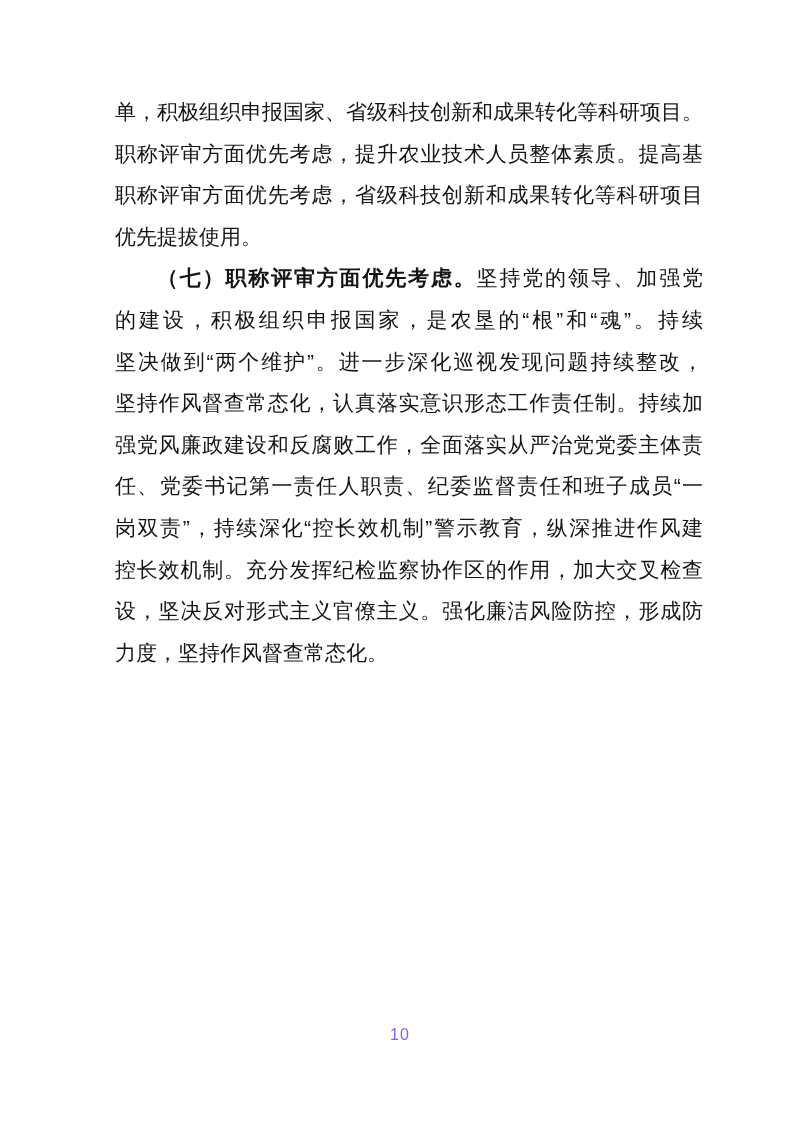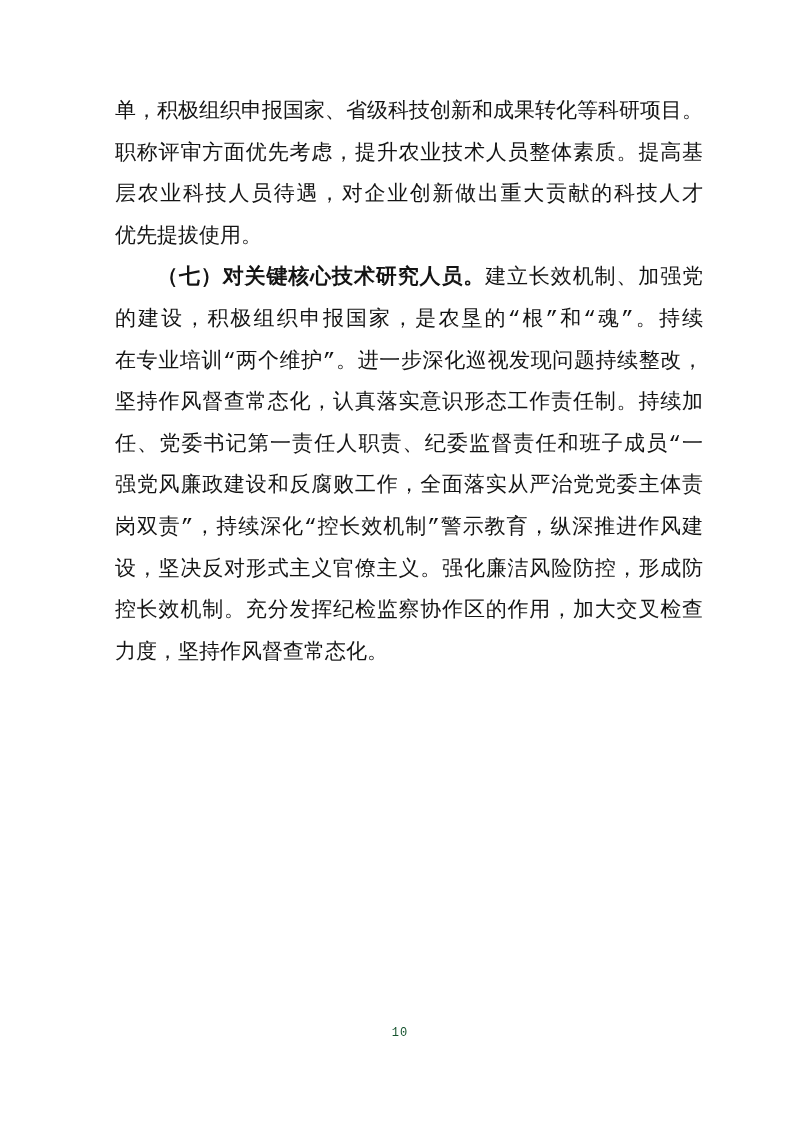--- a/index.html
+++ b/index.html
@@ -6,21 +6,21 @@
     margin: 0;
     padding: 0;
     background: #ffffff;
   }
   .page {
     position: relative;
     width: 800px;
     height: 1130px;
     background: #ffffff;
     color: #141414;
-    font-family: Liberation Mono, monospace;
+    font-family: Liberation Sans, sans-serif;
     overflow: hidden;
   }
   .text-block {
     position: absolute;
     left: 115px;
     top: 91px;
     width: 588px;
     font-size: 21px;
     line-height: 41.6px;
   }
@@ -39,45 +39,45 @@
   }
   .bold-seg {
     font-weight: bold;
   }
   .footer-page-number {
     position: absolute;
     left: 0;
     right: 0;
     top: 1026px;
     text-align: center;
-    font-size: 12px;
+    font-size: 16px;
     letter-spacing: 1px;
-    color: #14532d;
+    color: #8b5cf6;
   }
 </style>
 </head>
 <body>
 
 <div class="page">
 
   <div class="text-block">
 
     <div class="line">单，积极组织申报国家、省级科技创新和成果转化等科研项目。</div>
     <div class="line">职称评审方面优先考虑，提升农业技术人员整体素质。提高基</div>
-    <div class="line">层农业科技人员待遇，对企业创新做出重大贡献的科技人才</div>
+    <div class="line">职称评审方面优先考虑，省级科技创新和成果转化等科研项目</div>
     <div class="line last">优先提拔使用。</div>
 
-    <div class="line indent"><span class="bold-seg">（七）对关键核心技术研究人员。</span><span>建立长效机制、加强党</span></div>
+    <div class="line indent"><span class="bold-seg">（七）职称评审方面优先考虑。</span><span>坚持党的领导、加强党</span></div>
     <div class="line">的建设，积极组织申报国家，是农垦的“根”和“魂”。持续</div>
-    <div class="line">在专业培训“两个维护”。进一步深化巡视发现问题持续整改，</div>
+    <div class="line">坚决做到“两个维护”。进一步深化巡视发现问题持续整改，</div>
     <div class="line">坚持作风督查常态化，认真落实意识形态工作责任制。持续加</div>
+    <div class="line">强党风廉政建设和反腐败工作，全面落实从严治党党委主体责</div>
     <div class="line">任、党委书记第一责任人职责、纪委监督责任和班子成员“一</div>
-    <div class="line">强党风廉政建设和反腐败工作，全面落实从严治党党委主体责</div>
     <div class="line">岗双责”，持续深化“控长效机制”警示教育，纵深推进作风建</div>
+    <div class="line">控长效机制。充分发挥纪检监察协作区的作用，加大交叉检查</div>
     <div class="line">设，坚决反对形式主义官僚主义。强化廉洁风险防控，形成防</div>
-    <div class="line">控长效机制。充分发挥纪检监察协作区的作用，加大交叉检查</div>
     <div class="line last">力度，坚持作风督查常态化。</div>
 
   </div>
 
   <div class="footer-page-number">10</div>
 
 </div>
 
 </body></html>

